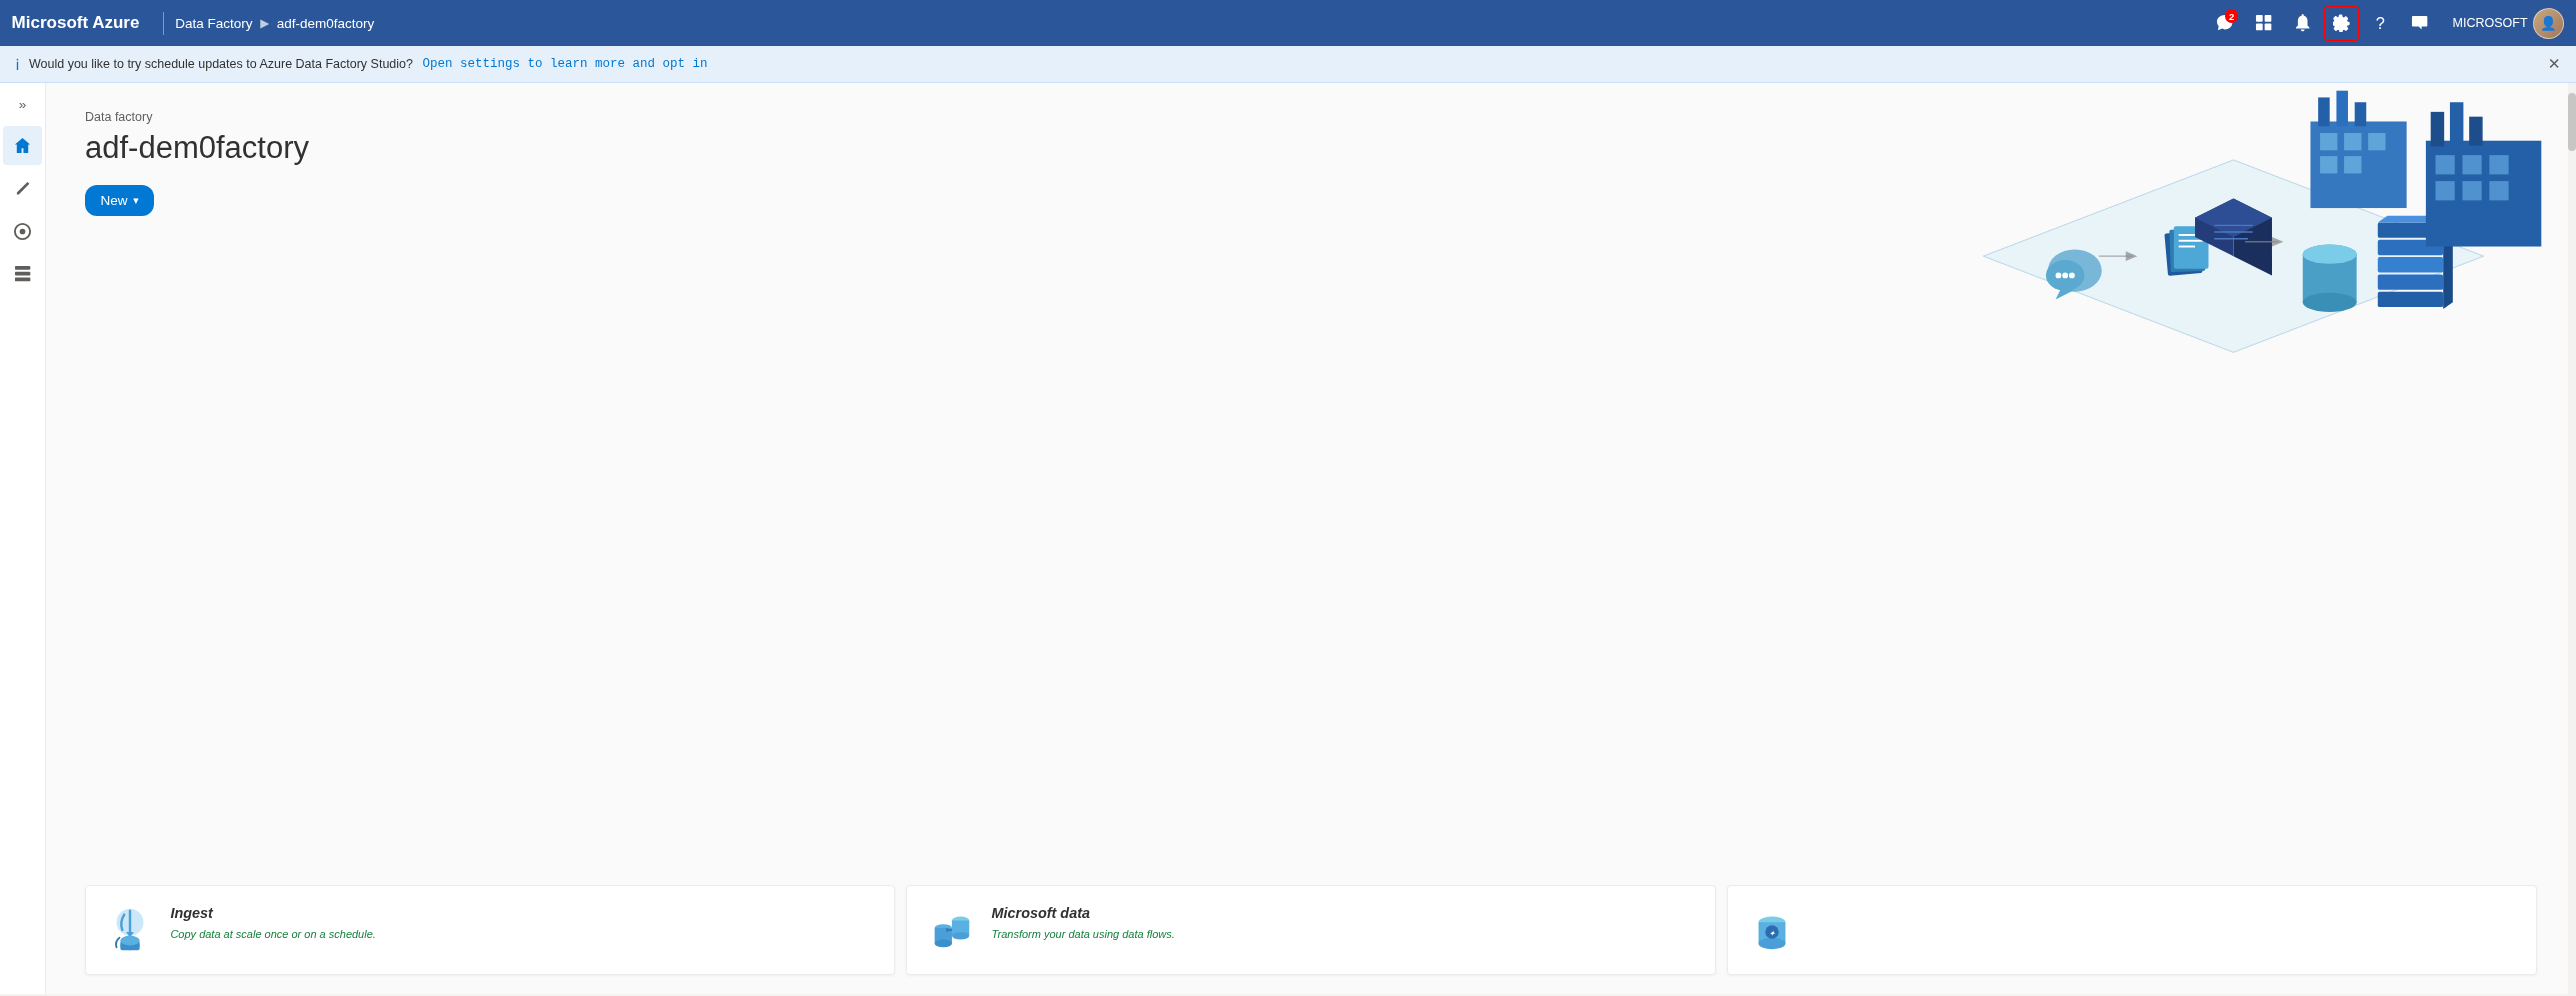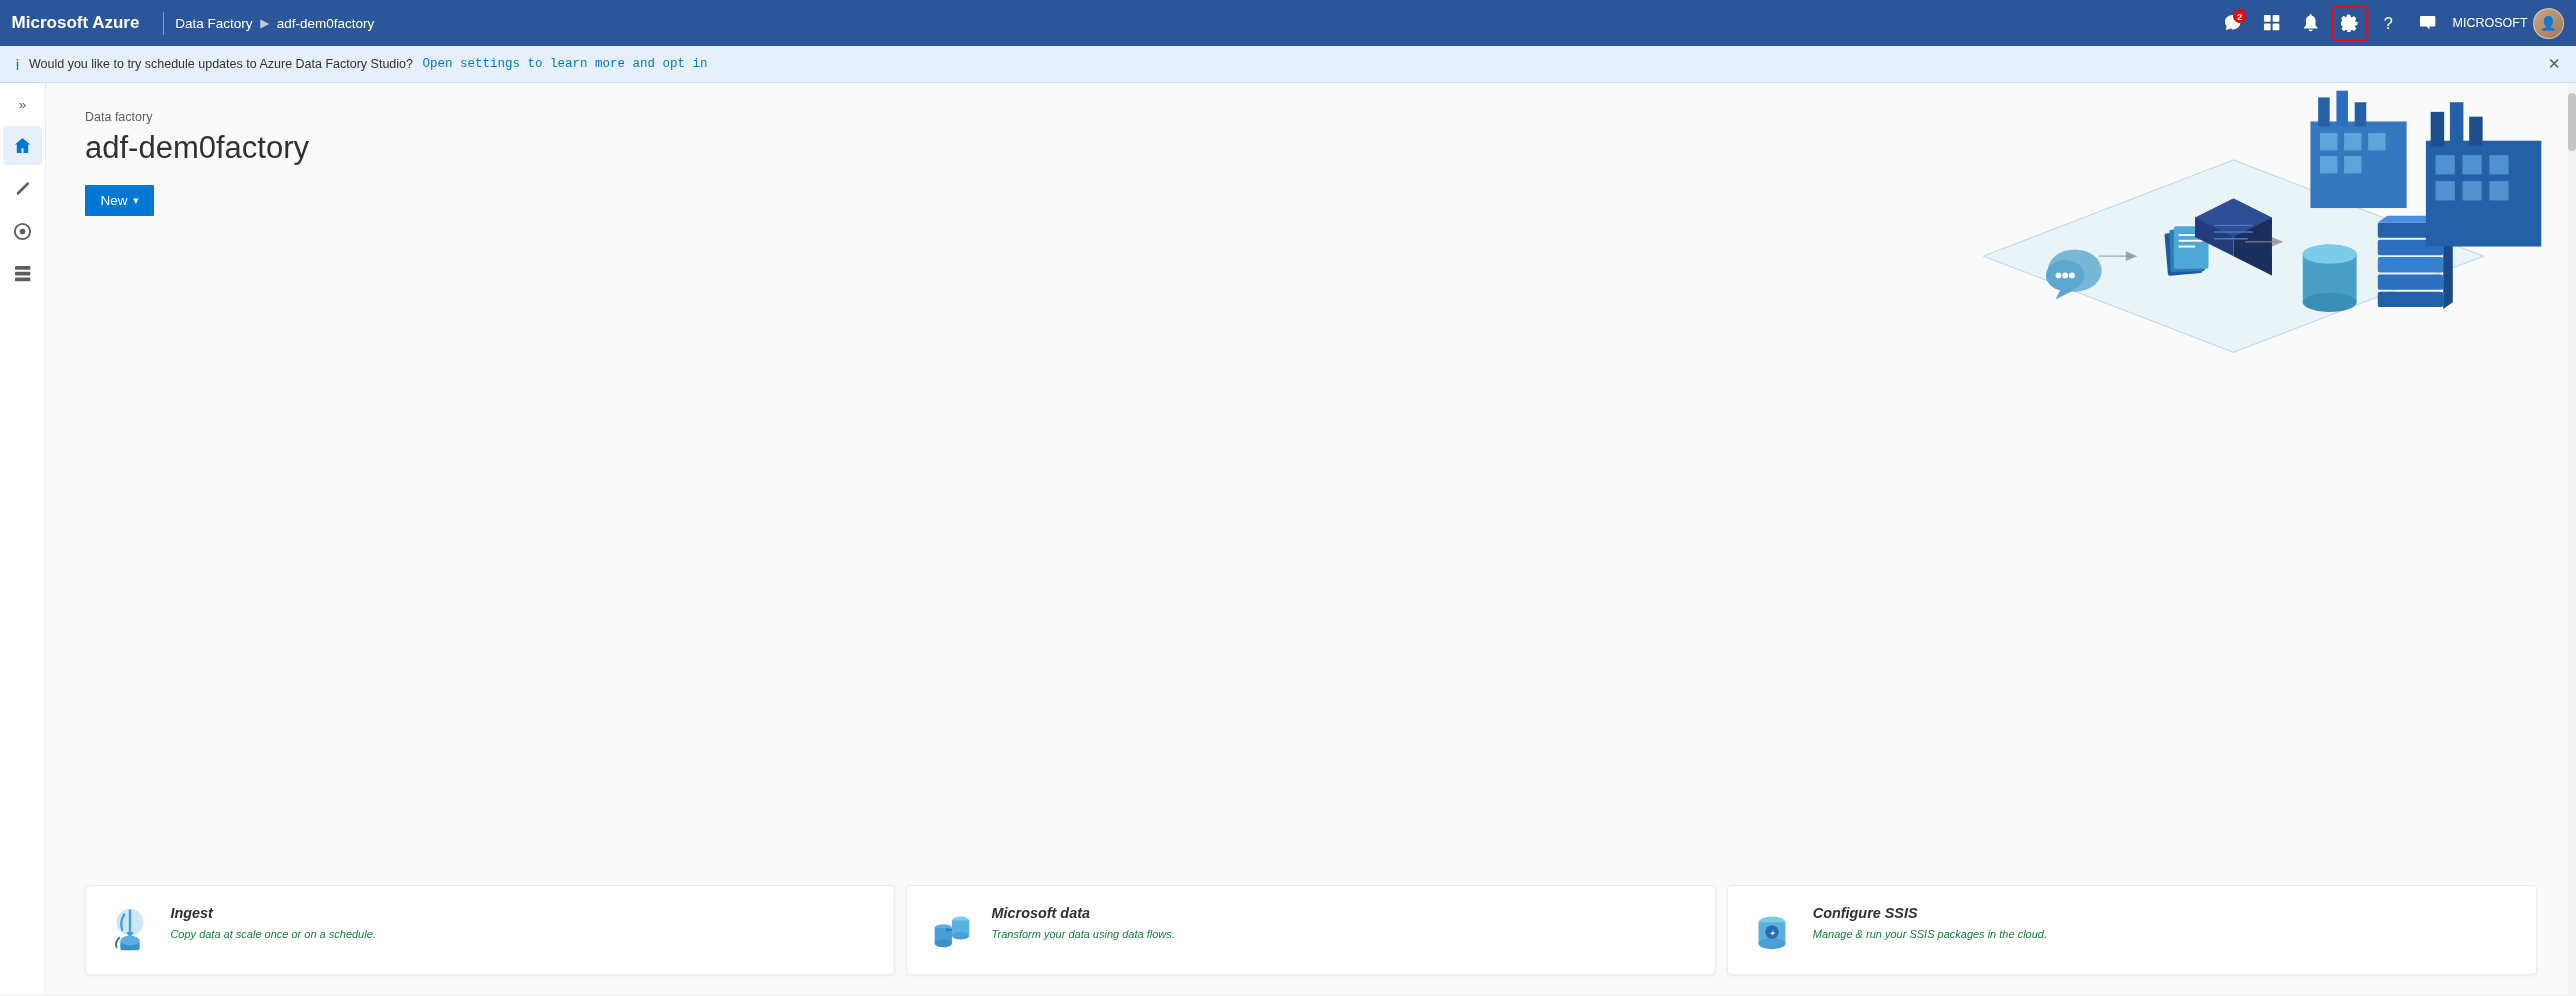--- a/index.html
+++ b/index.html
@@ -74,21 +74,21 @@
       border-radius: 50%;
       display: flex;
       align-items: center;
       justify-content: center;
       font-weight: bold;
     }
     .nav-user {
       display: flex;
       align-items: center;
       gap: 5.8px;
-      margin-left: 4px;
+      margin-left: 12px;
       cursor: pointer;
       color: white;
       font-size: 12.5px;
     }
     .user-avatar {
       width: 31px;
       height: 31px;
       border-radius: 50%;
       background: linear-gradient(135deg, #c8a882 0%, #a0785a 100%);
       border: 1.9px solid rgba(255,255,255,0.5);
@@ -200,21 +200,21 @@
       color: #323130;
       margin-bottom: 19px;
     }
     .new-btn {
       background: #0078d4;
       color: white;
       border: none;
       padding: 7.7px 15.4px;
       font-size: 13.5px;
       cursor: pointer;
-      border-radius: 1px;
+      border-radius: 12px;
       display: flex;
       align-items: center;
       gap: 5.8px;
       font-family: 'Segoe UI', sans-serif;
     }
     .chevron-down { font-size: 10.6px; }
 
     
     .illustration-area {
       position: absolute;
@@ -516,24 +516,20 @@
           <svg width="50" height="50" viewBox="0 0 52 52" xmlns="http://www.w3.org/2000/svg">
 
             <ellipse cx="26" cy="18" rx="14" ry="6" fill="#7acce8"></ellipse>
             <rect x="12" y="18" width="28" height="22" fill="#5ab0e0"></rect>
             <ellipse cx="26" cy="40" rx="14" ry="6" fill="#4a9fd8"></ellipse>
 
             <circle cx="26" cy="28" r="7" fill="#2460a8" opacity="0.85"></circle>
             <text x="26" y="32" font-size="8" fill="white" text-anchor="middle" font-family="Segoe UI">✦</text>
           </svg>
         </div>
-        <div class="card-content">
-          <div class="card-title">Configure SSIS</div>
-          <div class="card-desc">Manage &amp; run your SSIS packages in the cloud.</div>
-        </div>
       </div>
     </div>
 
     <div class="scrollbar-track">
       <div class="scrollbar-thumb"></div>
     </div>
   </main>
 </div>
 
 

